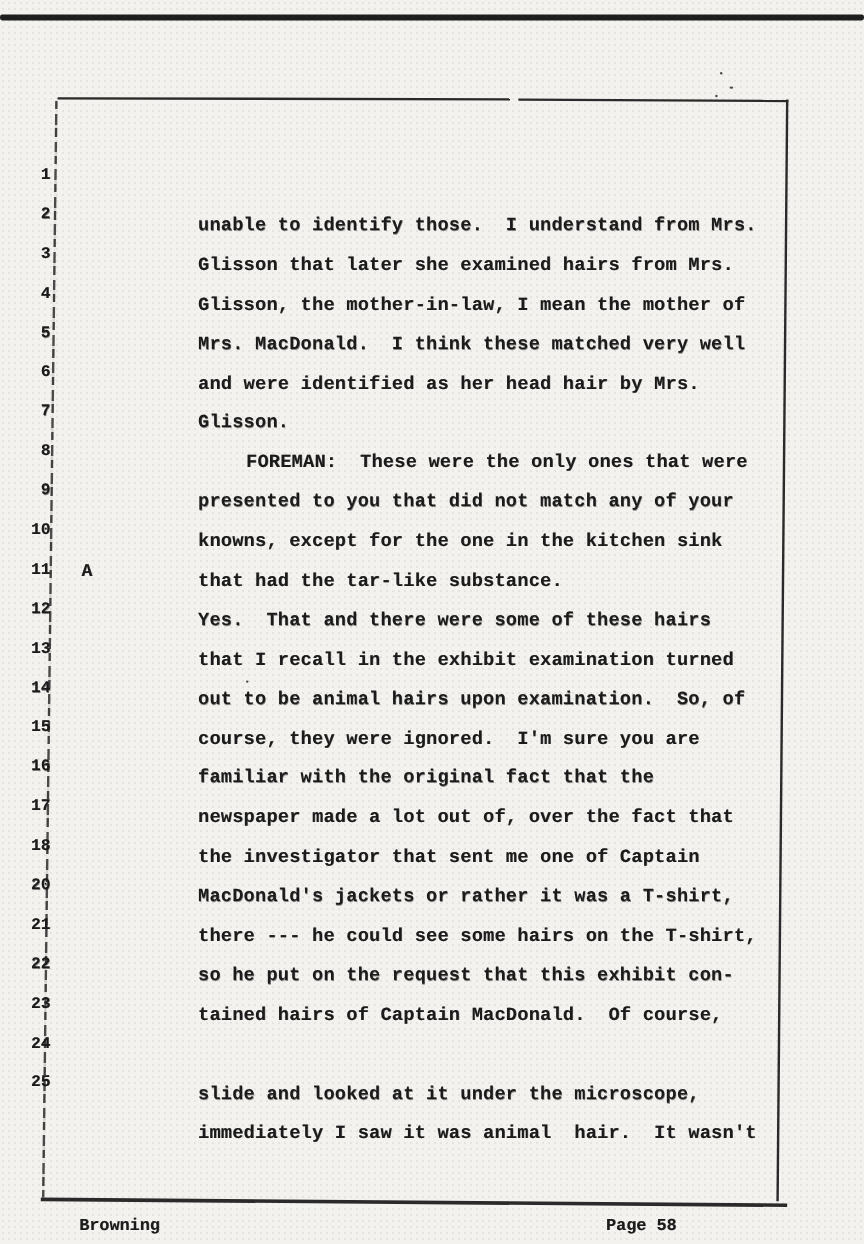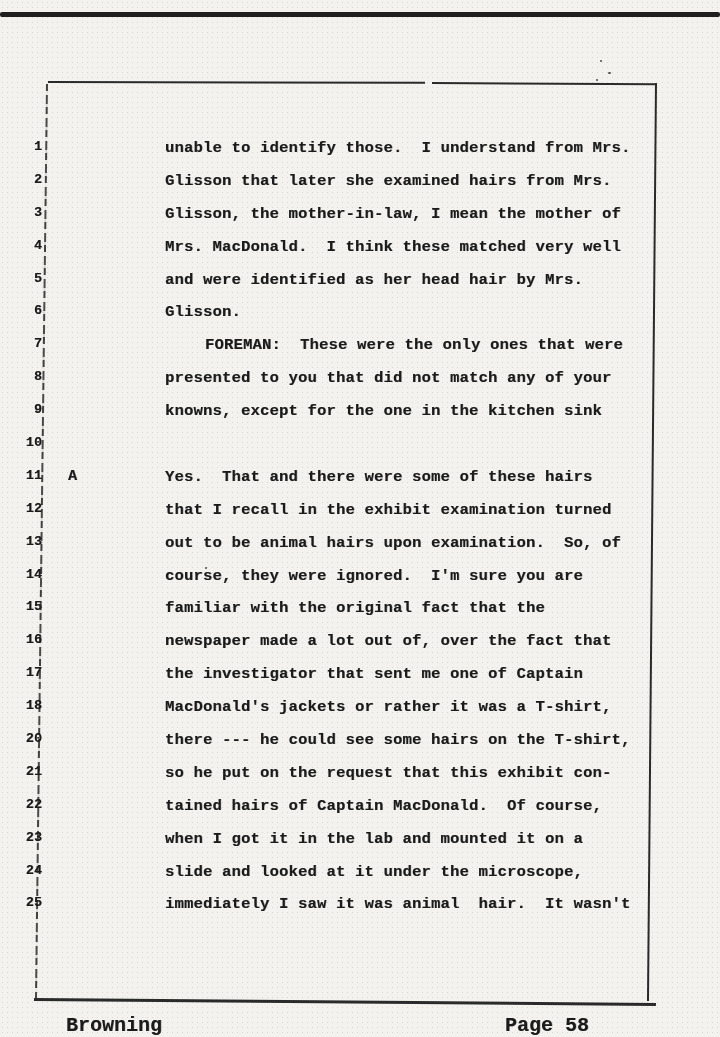--- a/index.html
+++ b/index.html
@@ -42,25 +42,26 @@
     font-size:13.5px;font-weight:700;letter-spacing:0;
     text-shadow:.4px .3px 0 rgba(25,25,25,.55);
   }
   .speaker{
     left:68px;font-size:15px;font-weight:700;
     text-shadow:.4px .3px 0 rgba(25,25,25,.55);
   }
   .ltext{
     left:165px;font-size:15.5px;font-weight:700;letter-spacing:.2px;
     text-shadow:.4px .3px 0 rgba(25,25,25,.5);
+    margin-top:40px;
   }
   .ltext.indent{left:205px;}
 
   .footer{position:absolute;left:0;top:1014px;width:720px;height:22px;}
-  .footer span{position:absolute;white-space:pre;font-size:20px;font-weight:700;
+  .footer span{position:absolute;white-space:pre;font-size:14px;font-weight:700;
     text-shadow:.4px .3px 0 rgba(25,25,25,.5);}
   .footer-left{left:66px;}
   .footer-right{left:505px;}
 </style>
 </head>
 <body>
 
 <div class="scan-edge-top"></div>
 <div class="bx bx-top-a"></div>
 <div class="bx bx-top-b"></div>
@@ -104,20 +105,21 @@
     <div class="trow">
       <span class="lnum">8</span>
       <span class="ltext">presented to you that did not match any of your</span>
     </div>
     <div class="trow">
       <span class="lnum">9</span>
       <span class="ltext">knowns, except for the one in the kitchen sink</span>
     </div>
     <div class="trow">
       <span class="lnum">10</span>
+      <span class="ltext">that had the tar-like substance.</span>
     </div>
     <div class="trow">
       <span class="lnum">11</span>
       <span class="speaker">A</span>
       <span class="ltext">Yes.  That and there were some of these hairs</span>
     </div>
     <div class="trow">
       <span class="lnum">12</span>
       <span class="ltext">that I recall in the exhibit examination turned</span>
     </div>
@@ -152,21 +154,20 @@
     <div class="trow">
       <span class="lnum">21</span>
       <span class="ltext">so he put on the request that this exhibit con-</span>
     </div>
     <div class="trow">
       <span class="lnum">22</span>
       <span class="ltext">tained hairs of Captain MacDonald.  Of course,</span>
     </div>
     <div class="trow">
       <span class="lnum">23</span>
-      <span class="ltext">when I got it in the lab and mounted it on a</span>
     </div>
     <div class="trow">
       <span class="lnum">24</span>
       <span class="ltext">slide and looked at it under the microscope,</span>
     </div>
     <div class="trow">
       <span class="lnum">25</span>
       <span class="ltext">immediately I saw it was animal  hair.  It wasn't</span>
     </div>
   </div>

